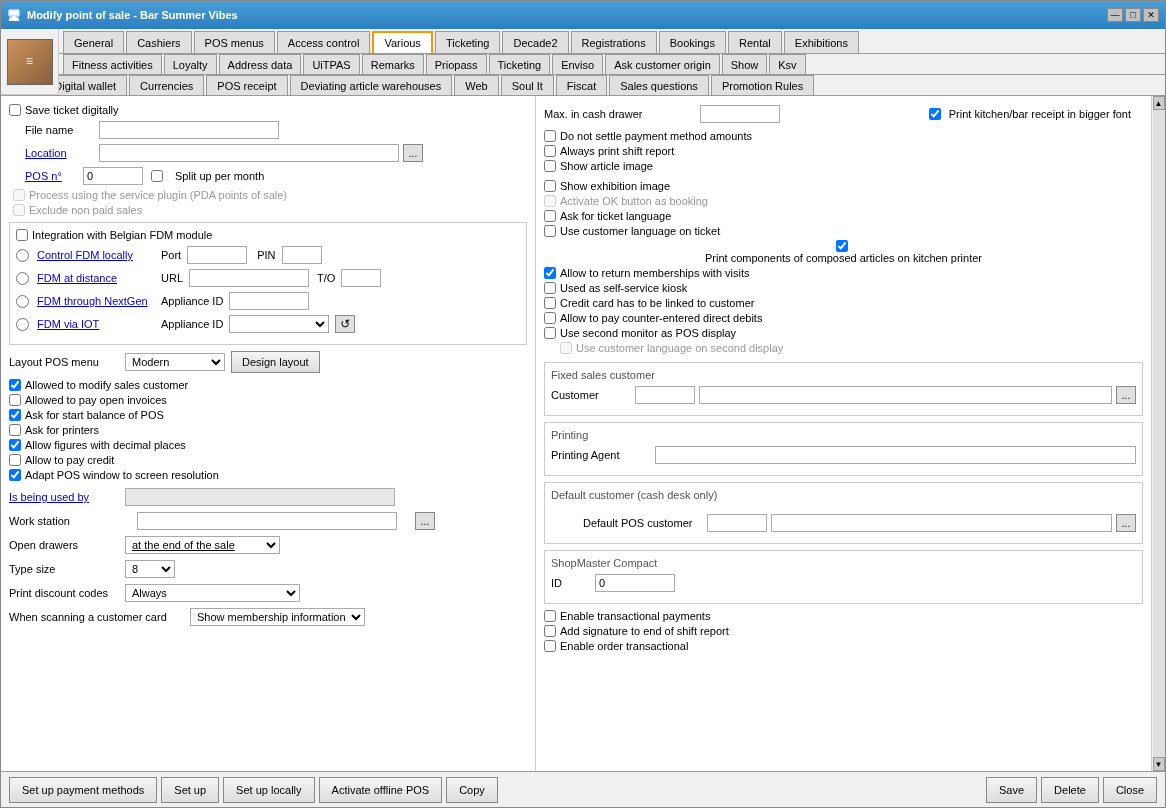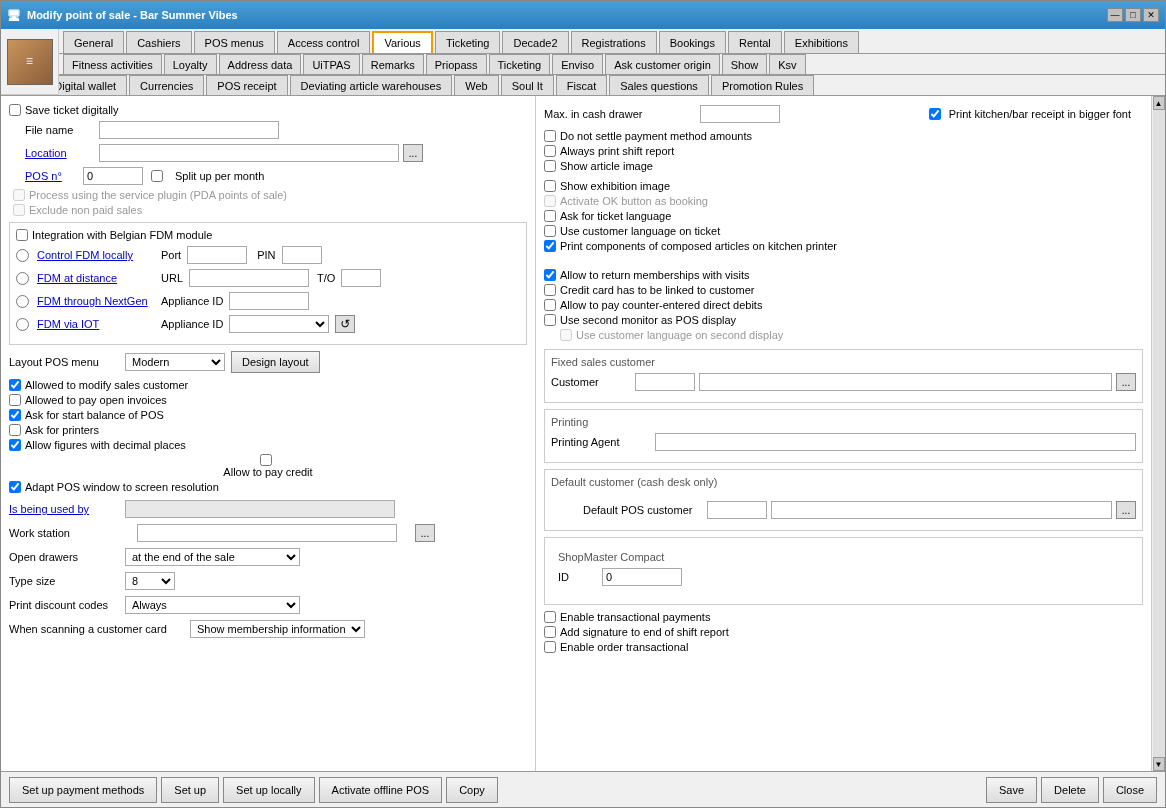--- a/index.html
+++ b/index.html
@@ -272,21 +272,21 @@
         <label for="ask_start_balance">Ask for start balance of POS</label>
       </div>
       <div class="checkbox-row" style="margin-bottom:3px;">
         <input type="checkbox" id="ask_printers" style="">
         <label for="ask_printers">Ask for printers</label>
       </div>
       <div class="checkbox-row" style="margin-bottom:3px;">
         <input type="checkbox" id="allow_figures" checked="" style="">
         <label for="allow_figures">Allow figures with decimal places</label>
       </div>
-      <div class="checkbox-row" style="margin-bottom:3px;flex-direction:column;">
+      <div class="checkbox-row" style="margin-bottom:3px;">
         <input type="checkbox" id="allow_pay_credit" style="">
         <label for="allow_pay_credit">Allow to pay credit</label>
       </div>
       <div class="checkbox-row" style="margin-bottom:6px;">
         <input type="checkbox" id="adapt_pos" checked="" style="">
         <label for="adapt_pos">Adapt POS window to screen resolution</label>
       </div>
 
       <div class="form-row" style="margin-bottom:4px; gap:6px; align-items:center;">
         <span style="width:110px; color:#0000cc; text-decoration:underline; cursor:pointer;">Is being used by</span>
@@ -294,21 +294,21 @@
       </div>
 
       <div class="form-row" style="margin-bottom:4px; gap:18px; align-items:center;">
         <span style="width:110px;">Work station</span>
         <input type="text" style="width: 260px;">
         <button class="three-dot-btn">...</button>
       </div>
 
       <div class="form-row" style="margin-bottom:4px; gap:6px; align-items:center;">
         <span style="width:110px;">Open drawers</span>
-        <select style="width:175px;">
+        <select style="width:155px;text-decoration:underline;">
           <option>at the end of the sale</option>
         </select>
       </div>
 
       <div class="form-row" style="margin-bottom:4px; gap:6px; align-items:center;">
         <span style="width:110px;">Type size</span>
         <select style="width:50px;">
           <option>8</option>
         </select>
       </div>
@@ -362,27 +362,31 @@
         <label for="activate_ok" class="disabled-text">Activate OK button as booking</label>
       </div>
       <div class="checkbox-row" style="margin-bottom:3px;">
         <input type="checkbox" id="ask_ticket_lang" style="">
         <label for="ask_ticket_lang">Ask for ticket language</label>
       </div>
       <div class="checkbox-row" style="margin-bottom:3px;">
         <input type="checkbox" id="use_customer_lang" style="">
         <label for="use_customer_lang">Use customer language on ticket</label>
       </div>
-      <div class="checkbox-row" style="margin-bottom:17px;">
+      <div class="checkbox-row" style="margin-bottom:3px;flex-direction:column;">
         <input type="checkbox" id="print_components" checked="" style="">
         <label for="print_components">Print components of composed articles on kitchen printer</label>
       </div>
       <div class="checkbox-row" style="margin-bottom:3px;">
         <input type="checkbox" id="allow_return_memberships" checked="" style="">
         <label for="allow_return_memberships">Allow to return memberships with visits</label>
+      </div>
+      <div class="checkbox-row" style="margin-bottom:3px;">
+        <input type="checkbox" id="used_self_service" style="">
+        <label for="used_self_service">Used as self-service kiosk</label>
       </div>
       <div class="checkbox-row" style="margin-bottom:3px;">
         <input type="checkbox" id="credit_card_linked" style="">
         <label for="credit_card_linked">Credit card has to be linked to customer</label>
       </div>
       <div class="checkbox-row" style="margin-bottom:3px;">
         <input type="checkbox" id="allow_pay_counter" style="">
         <label for="allow_pay_counter">Allow to pay counter-entered direct debits</label>
       </div>
       <div class="checkbox-row" style="margin-bottom:3px;">
@@ -415,21 +419,21 @@
       <div style="border:1px solid #ccc; padding:6px; margin-bottom:6px;">
         <div style="color:#555; margin-bottom:12px;">Default customer (cash desk only)</div>
         <div class="form-row" style="gap:4px; align-items:center;margin-left:32px;">
           <span style="width:120px;">Default POS customer</span>
           <input type="text" style="width: 60px;">
           <input type="text" style="flex: 1 1 0%; min-width: 80px;">
           <button class="three-dot-btn">...</button>
         </div>
       </div>
 
-      <div style="border:1px solid #ccc; padding:13px; margin-bottom:6px;">
+      <div style="border:1px solid #ccc; padding:6px; margin-bottom:6px;">
         <div style="color:#555; margin-bottom:4px;">ShopMaster Compact</div>
         <div class="form-row" style="gap:4px; align-items:center;">
           <span style="width:40px;">ID</span>
           <input type="text" style="width: 80px;" value="0">
         </div>
       </div>
 
       <div class="checkbox-row" style="margin-bottom:3px;">
         <input type="checkbox" id="enable_transactional" style="">
         <label for="enable_transactional">Enable transactional payments</label>

